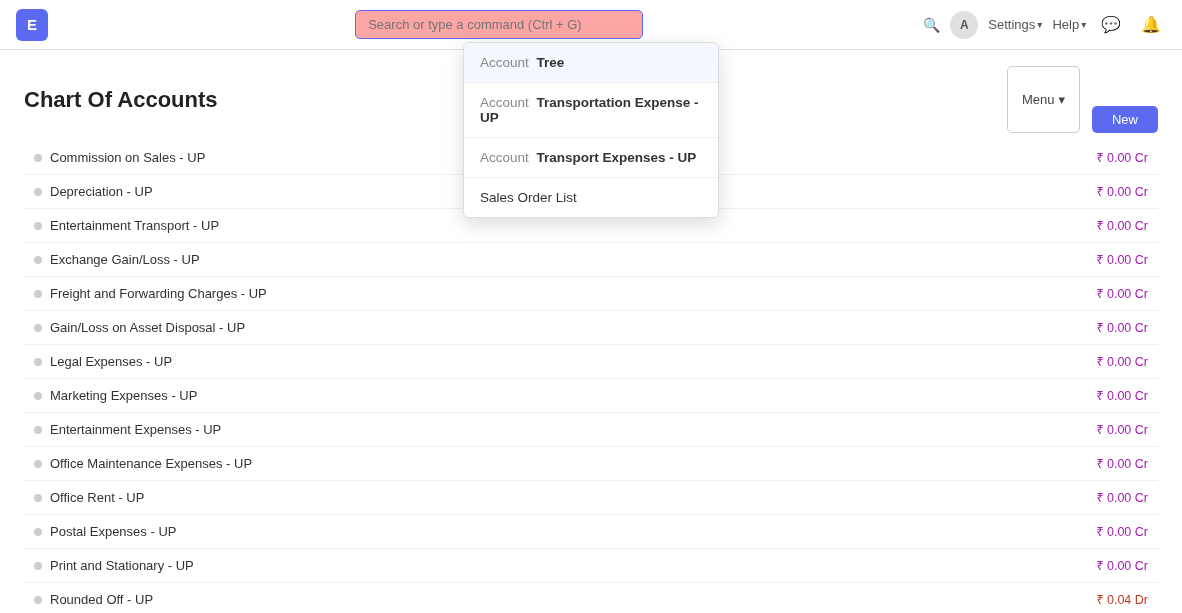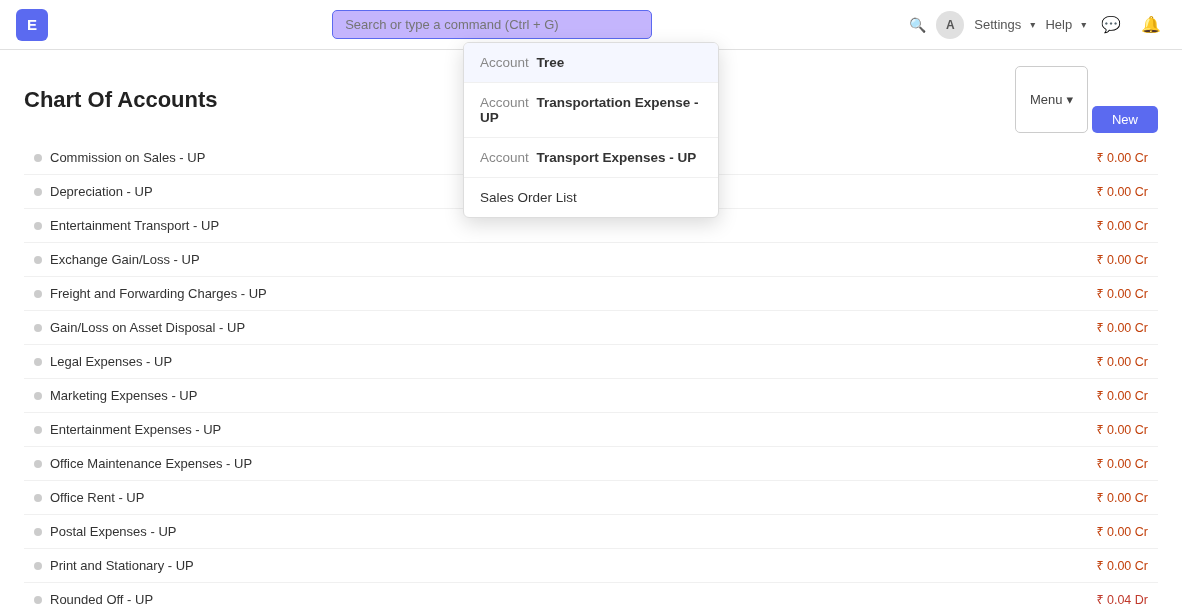--- a/index.html
+++ b/index.html
@@ -24,28 +24,28 @@
       color: #fff; font-weight: bold; font-size: 15px;
       flex-shrink: 0;
     }
     .search-wrapper {
       flex: 1;
       display: flex;
       justify-content: center;
       position: relative;
     }
     .search-bar {
-      width: 320px;
+      width: 288px;
       border: 1.5px solid #5b6af0;
       border-radius: 5px;
       padding: 6px 36px 6px 12px;
       font-size: 13px;
       outline: none;
       color: #555;
-      background: #c4b5fd;
+      background: #fca5a5;
     }
     .search-icon-wrap {
       position: absolute;
       right: 10px;
       top: 50%;
       transform: translateY(-50%);
       color: #888;
       pointer-events: none;
     }
     .header-right {
@@ -56,41 +56,41 @@
     .avatar-btn {
       width: 28px; height: 28px;
       border-radius: 50%;
       background: #e0e0e0;
       display: flex; align-items: center; justify-content: center;
       font-size: 12px; font-weight: bold; color: #555;
       border: none; cursor: pointer;
     }
     .settings-btn, .help-btn {
       background: none; border: none; cursor: pointer;
-      font-size: 13px; color: #555; display: flex; align-items: center; gap: 9px;
+      font-size: 13px; color: #555; display: flex; align-items: center; gap: 2px;
     }
     .chevron-small { font-size: 10px; }
     .icon-btn {
       background: none; border: none; cursor: pointer;
       color: #555; font-size: 16px; padding: 2px 5px;
     }
 
     
     .page-header {
       padding: 16px 24px 8px;
       display: flex;
       align-items: center;
       justify-content: space-between;
     }
     .page-title {
       font-size: 22px;
       font-weight: 600;
       color: #222;
     }
-    .page-actions { display: flex; gap: 4px; }
+    .page-actions { display: flex; gap: 12px; }
     .menu-btn {
       padding: 6px 14px;
       border: 1px solid #ccc;
       background: #fff;
       border-radius: 5px;
       cursor: pointer;
       font-size: 13px;
       color: #444;
       display: flex; align-items: center; gap: 4px;
     }
@@ -108,21 +108,21 @@
 
     
     .table-container { overflow-y: auto; padding: 0 24px; }
     table { width: 100%; border-collapse: collapse; }
     tbody tr { border-bottom: 1px solid #f0f0f0; }
     .row-cell {
       padding: 8px 10px;
       font-size: 13px;
       color: #333;
     }
-    .row-cell.amount { text-align: right; color: #c2410c; font-size: 12.5px; }
+    .row-cell.amount { text-align: right; color: #a21caf; font-size: 12.5px; }
     .dot {
       display: inline-block;
       width: 8px; height: 8px;
       border-radius: 50%;
       background: #ccc;
       margin-right: 8px;
       flex-shrink: 0;
     }
     .row-name-cell {
       display: flex;

